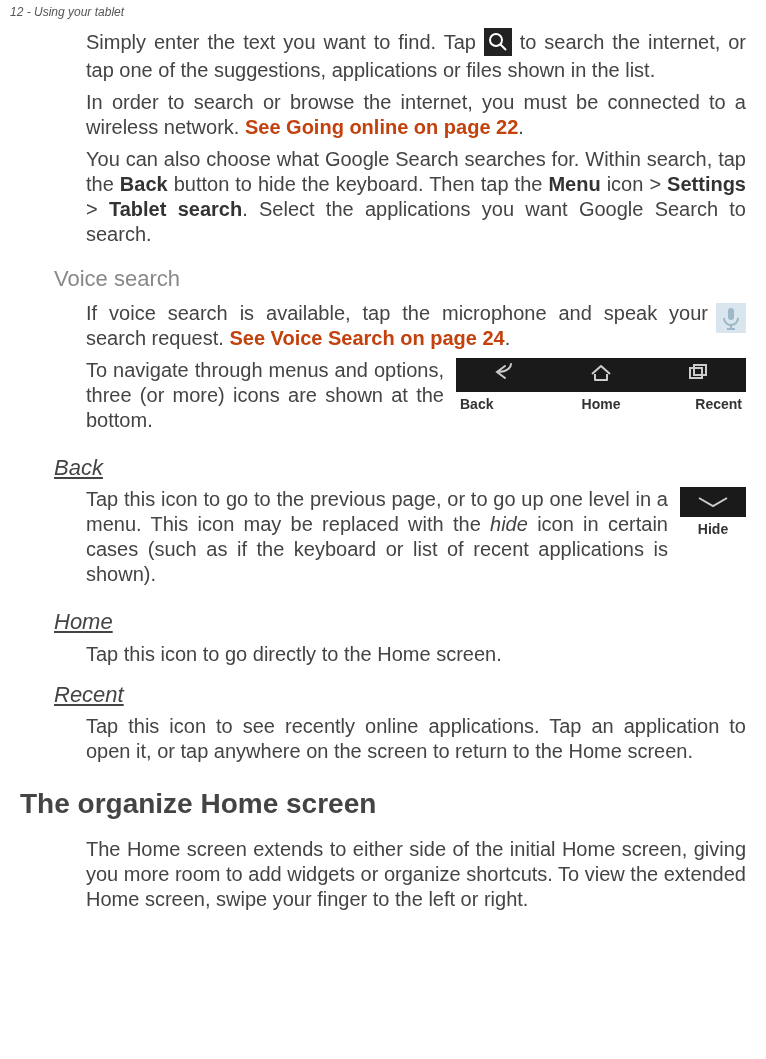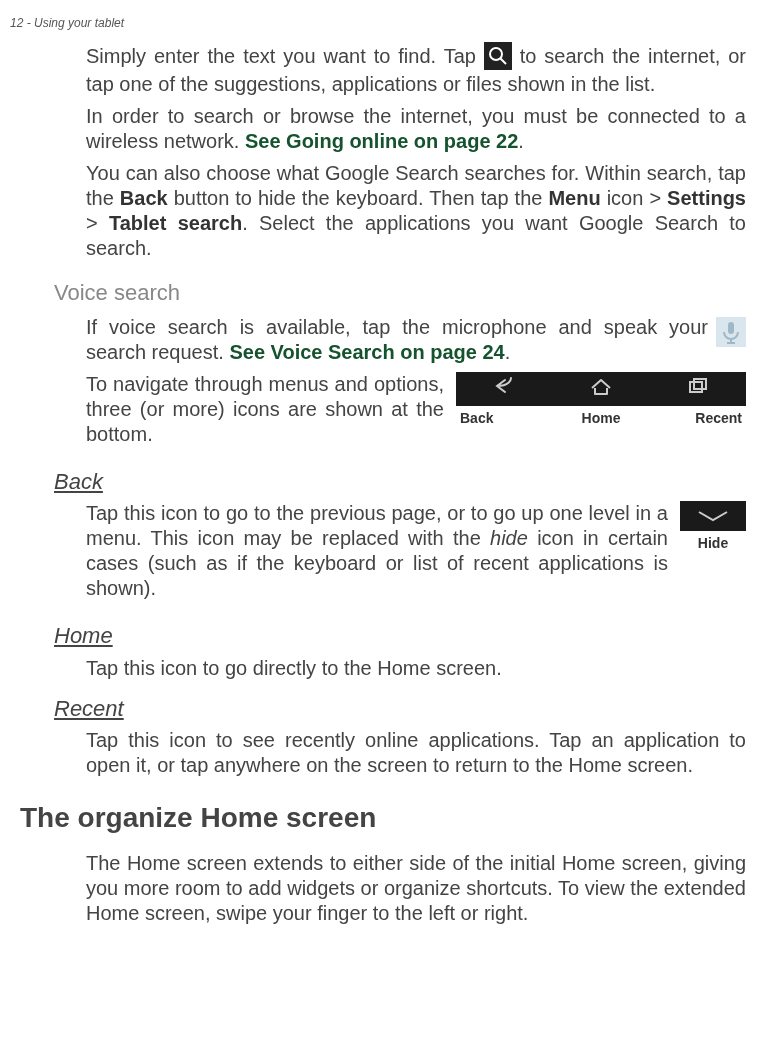--- a/index.html
+++ b/index.html
@@ -9,36 +9,35 @@
     height: 1059px;
     background: #fff;
     font-family: Arial, Helvetica, sans-serif;
     color: #444;
     font-size: 20px;
     line-height: 1.25;
     position: relative;
   }
   .header-line {
     position: absolute;
-    top: 16px;
+    top: 5px;
     left: 10px;
     font-style: italic;
     font-size: 12px;
     color: #555;
   }
   .content {
-    padding: 16px 20px 0 20px;
-    margin-top: 28px;
+    padding: 30px 20px 0 20px;
   }
   .body-text {
     margin-left: 66px;
     text-align: justify;
   }
   .para { margin: 0 0 7px 0; }
-  .green { color: #14532d; font-weight: bold; }
+  .green { color: #c2410c; font-weight: bold; }
   .bold { font-weight: bold; color: #333; }
   .italic { font-style: italic; }
   .search-icon-block {
     display: inline-block;
     width: 28px; height: 28px;
     background: #222;
     vertical-align: middle;
     position: relative;
     top: -2px;
   }

